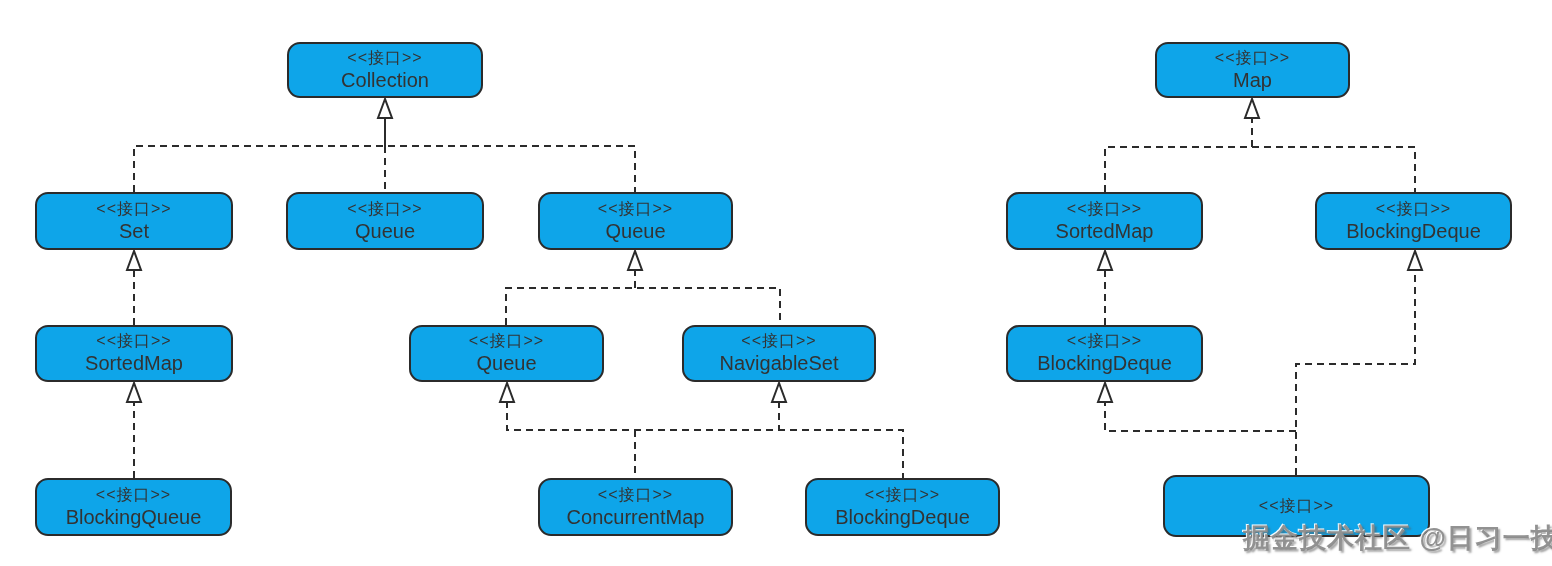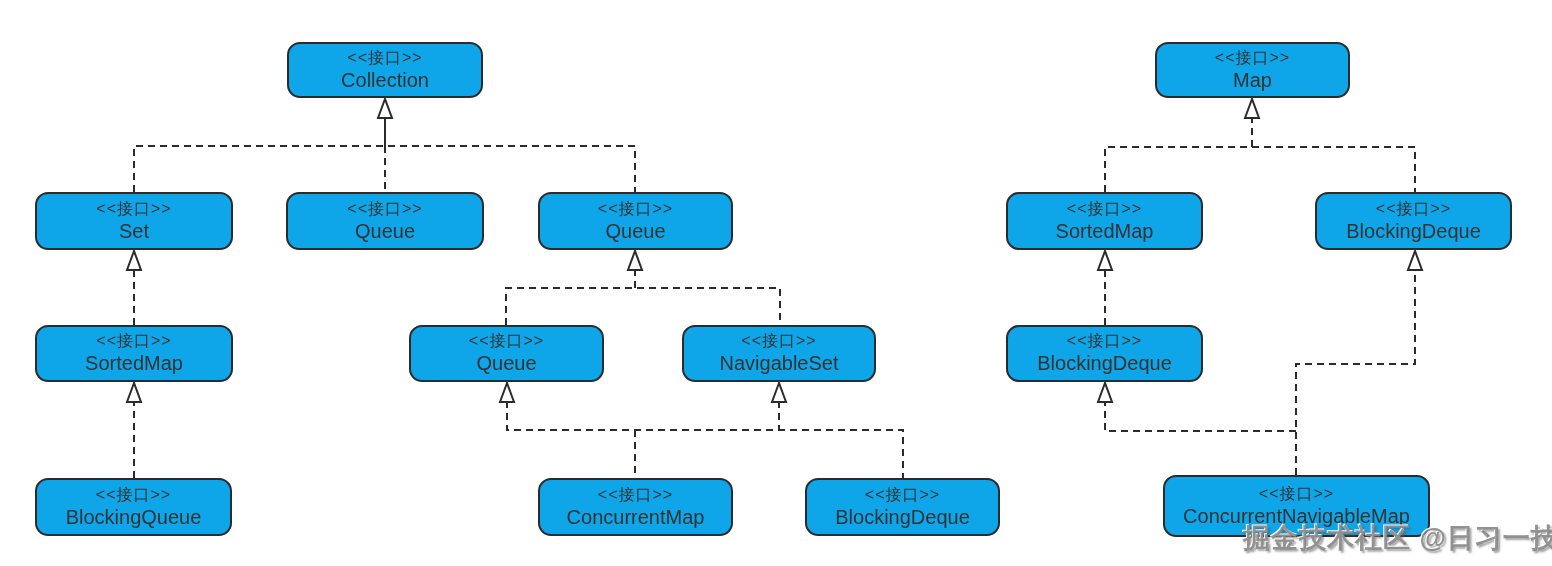--- a/index.html
+++ b/index.html
@@ -125,17 +125,16 @@
   <div class="node" style="left:538px;top:478px;width:195px;height:58px">
     <div class="stereo">&lt;&lt;接口&gt;&gt;</div>
     <div class="nname">ConcurrentMap</div>
   </div>
   <div class="node" style="left:805px;top:478px;width:195px;height:58px">
     <div class="stereo">&lt;&lt;接口&gt;&gt;</div>
     <div class="nname">BlockingDeque</div>
   </div>
   <div class="node" style="left:1163px;top:475px;width:267px;height:62px">
     <div class="stereo">&lt;&lt;接口&gt;&gt;</div>
-    <div class="nname">ConcurrentNavigableMap</div>
   </div>
 
   <div id="watermark">掘金技术社区 @日习一技</div>
 </div>
 
 </body></html>

